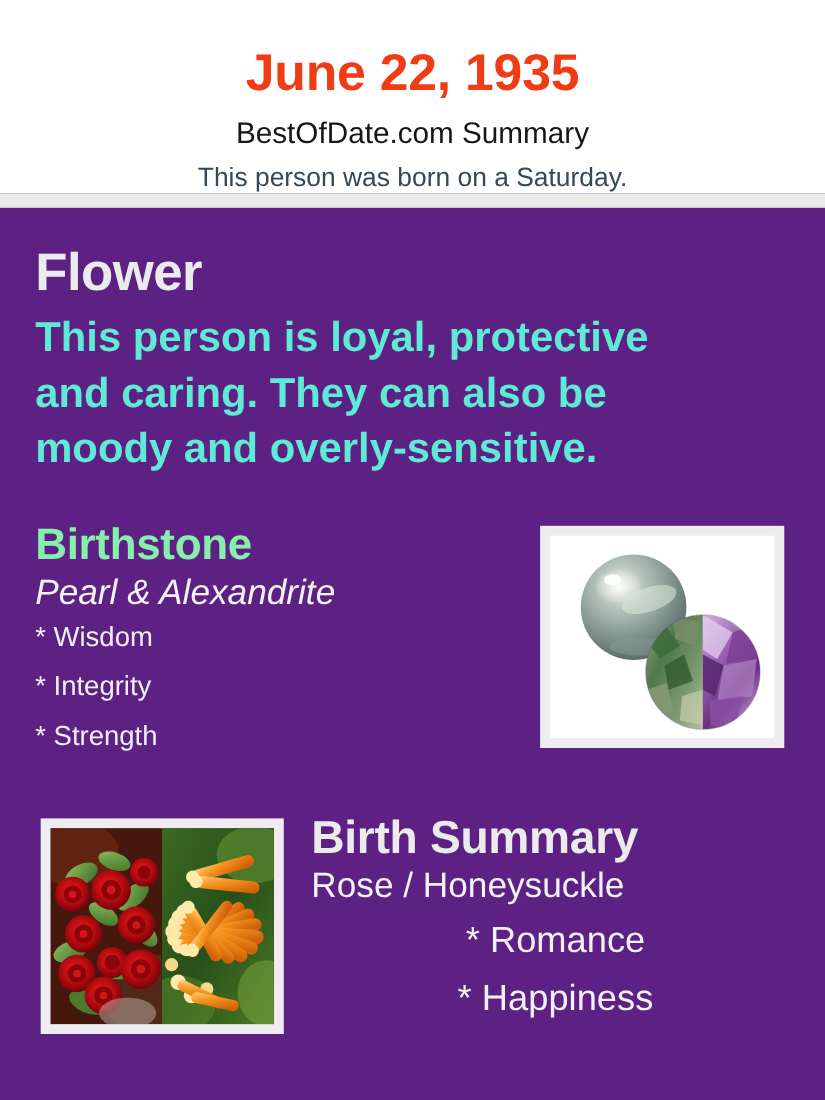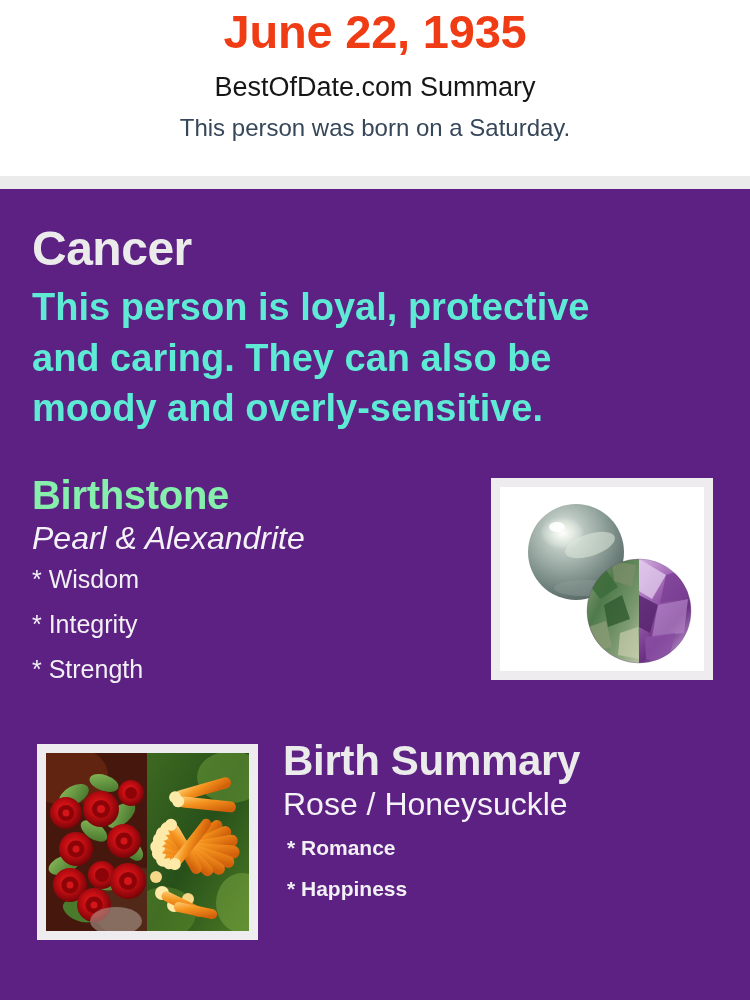--- a/index.html
+++ b/index.html
@@ -31,21 +31,21 @@
     background: #ffffff;
     text-align: center;
   }
 
   .header-date {
     font-size: 47px;
     font-weight: bold;
     color: #f03c14;
     letter-spacing: -0.2px;
     line-height: 1;
-    padding-top: 8px;
+    padding-top: 42px;
   }
 
   .header-site {
     font-size: 27px;
     font-weight: normal;
     color: #161616;
     line-height: 1;
     padding-top: 19px;
   }
 
@@ -197,44 +197,45 @@
     padding-top: 3px;
   }
 
   .bf-bullets {
     list-style: none;
     padding-top: 14px;
     padding-left: 4px;
   }
 
   .bf-bullets li {
-    font-size: 21px;
-    font-weight: bold;
+    font-size: 33px;
+    font-weight: normal;
     color: #f2f0f4;
     line-height: 1.0;
     padding-bottom: 20px;
+    text-align: center;
   }
 </style>
 </head>
 <body>
 
 <div class="page">
 
   <div class="header">
     <div class="header-date">June 22, 1935</div>
     <div class="header-site">BestOfDate.com Summary</div>
     <div class="header-sub">This person was born on a Saturday.</div>
   </div>
 
   <div class="divider-band"></div>
 
   <div class="body-panel">
 
     <div class="zodiac">
-      <div class="zodiac-title">Cancer</div>
+      <div class="zodiac-title">Flower</div>
       <div class="zodiac-desc">This person is loyal, protective and caring. They can also be moody and overly-sensitive.</div>
     </div>
 
     <div class="birthstone">
       <div class="section-title">Birthstone</div>
       <div class="section-sub">Pearl &amp; Alexandrite</div>
       <ul class="bullets">
         <li>* Wisdom</li>
         <li>* Integrity</li>
         <li>* Strength</li>

